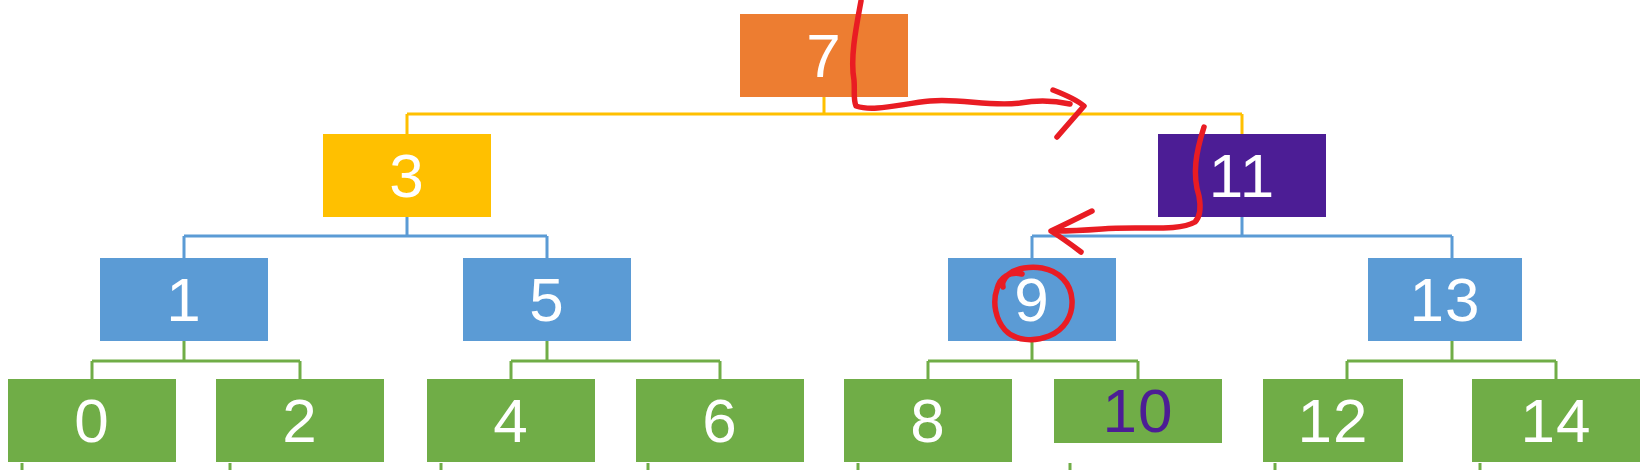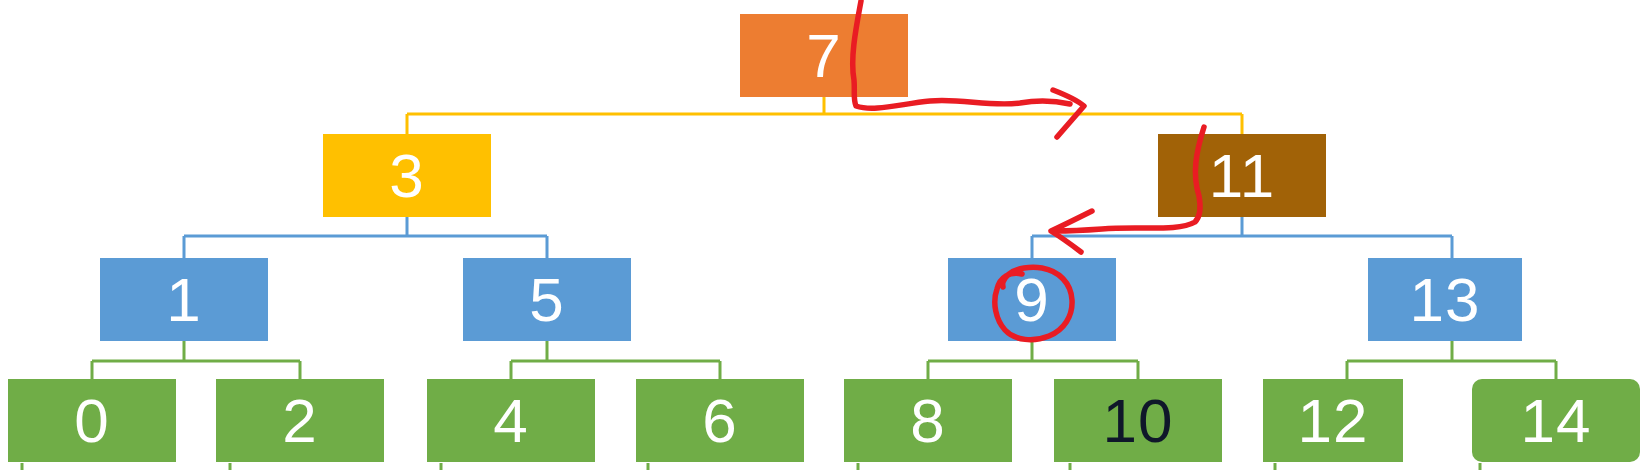--- a/index.html
+++ b/index.html
@@ -62,33 +62,33 @@
       <line x1="441" x2="441" y1="463" y2="471" stroke="#70AD47" stroke-width="3"></line>
       <line x1="648" x2="648" y1="463" y2="471" stroke="#70AD47" stroke-width="3"></line>
       <line x1="858" x2="858" y1="463" y2="471" stroke="#70AD47" stroke-width="3"></line>
       <line x1="1070" x2="1070" y1="463" y2="471" stroke="#70AD47" stroke-width="3"></line>
       <line x1="1275" x2="1275" y1="463" y2="471" stroke="#70AD47" stroke-width="3"></line>
       <line x1="1480" x2="1480" y1="463" y2="471" stroke="#70AD47" stroke-width="3"></line>
     </svg>
   <div id="node-layer">
       <div class="node" style="left: 740px; top: 14px; width: 168px; height: 83px; background: rgb(237, 125, 49); color: rgb(255, 255, 255);">7</div>
       <div class="node" style="left: 323px; top: 134px; width: 168px; height: 83px; background: rgb(255, 192, 0); color: rgb(255, 255, 255);">3</div>
-      <div class="node" style="left: 1158px; top: 134px; width: 168px; height: 83px; background: #a16207; color: rgb(255, 255, 255);">11</div>
+      <div class="node" style="left: 1158px; top: 134px; width: 168px; height: 83px; background: #4c1d95; color: rgb(255, 255, 255);">11</div>
       <div class="node" style="left: 100px; top: 258px; width: 168px; height: 83px; background: rgb(91, 155, 213); color: rgb(255, 255, 255);">1</div>
       <div class="node" style="left: 463px; top: 258px; width: 168px; height: 83px; background: rgb(91, 155, 213); color: rgb(255, 255, 255);">5</div>
       <div class="node" style="left: 948px; top: 258px; width: 168px; height: 83px; background: rgb(91, 155, 213); color: rgb(255, 255, 255);">9</div>
       <div class="node" style="left: 1368px; top: 258px; width: 154px; height: 83px; background: rgb(91, 155, 213); color: rgb(255, 255, 255);">13</div>
       <div class="node" style="left: 8px; top: 379px; width: 168px; height: 83px; background: rgb(112, 173, 71); color: rgb(255, 255, 255);">0</div>
       <div class="node" style="left: 216px; top: 379px; width: 168px; height: 83px; background: rgb(112, 173, 71); color: rgb(255, 255, 255);">2</div>
       <div class="node" style="left: 427px; top: 379px; width: 168px; height: 83px; background: rgb(112, 173, 71); color: rgb(255, 255, 255);">4</div>
       <div class="node" style="left: 636px; top: 379px; width: 168px; height: 83px; background: rgb(112, 173, 71); color: rgb(255, 255, 255);">6</div>
       <div class="node" style="left: 844px; top: 379px; width: 168px; height: 83px; background: rgb(112, 173, 71); color: rgb(255, 255, 255);">8</div>
-      <div class="node" style="left: 1054px; top: 379px; width: 168px; height: 83px; background: rgb(112, 173, 71); color: #0f172a;">10</div>
+      <div class="node" style="left: 1054px; top: 379px; width: 168px; height: 64px; background: rgb(112, 173, 71); color: #4c1d95;">10</div>
       <div class="node" style="left: 1263px; top: 379px; width: 140px; height: 83px; background: rgb(112, 173, 71); color: rgb(255, 255, 255);">12</div>
-      <div class="node" style="left: 1472px; top: 379px; width: 168px; height: 83px; background: rgb(112, 173, 71); color: rgb(255, 255, 255); border-radius: 10px;">14</div>
+      <div class="node" style="left: 1472px; top: 379px; width: 168px; height: 83px; background: rgb(112, 173, 71); color: rgb(255, 255, 255);">14</div>
     </div>
   <svg id="annotation-layer" width="1646" height="470" viewBox="0 0 1646 470">
     <g>
       <path class="pen" d="M 861,1 C 856,28 850,58 854,80 C 855,92 853,99 856,106 C 874,112 900,104 930,101 C 960,98 990,107 1020,103 C 1038,100 1056,101 1070,104"></path>
       <path class="pen" d="M 1053,90 Q 1076,99 1084,106 Q 1071,121 1057,137"></path>
     </g>
     <g>
       <path class="pen" d="M 1204,127 C 1196,152 1192,174 1199,196 C 1201,207 1201,216 1195,222 C 1178,232 1140,226 1102,229 Q 1074,231 1056,231"></path>
       <path class="pen" d="M 1092,211 Q 1066,224 1051,231 Q 1064,239 1081,252"></path>
     </g>

